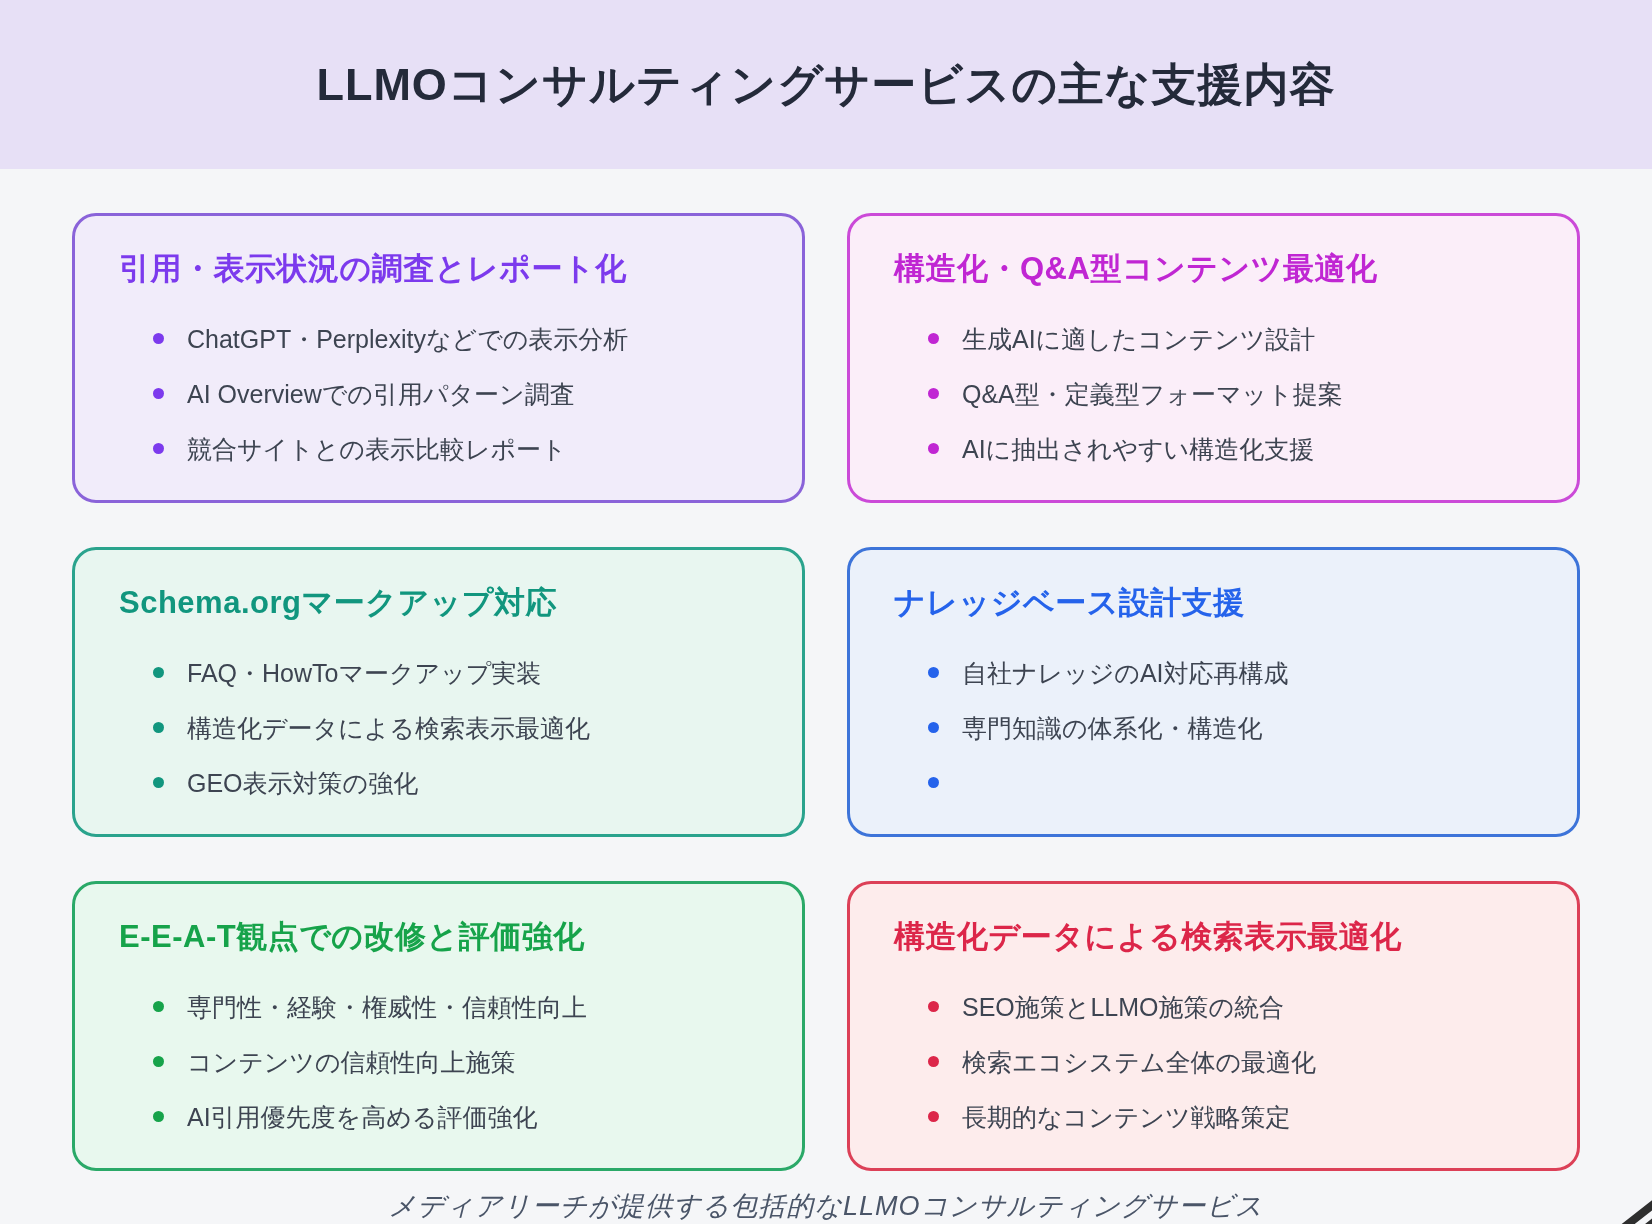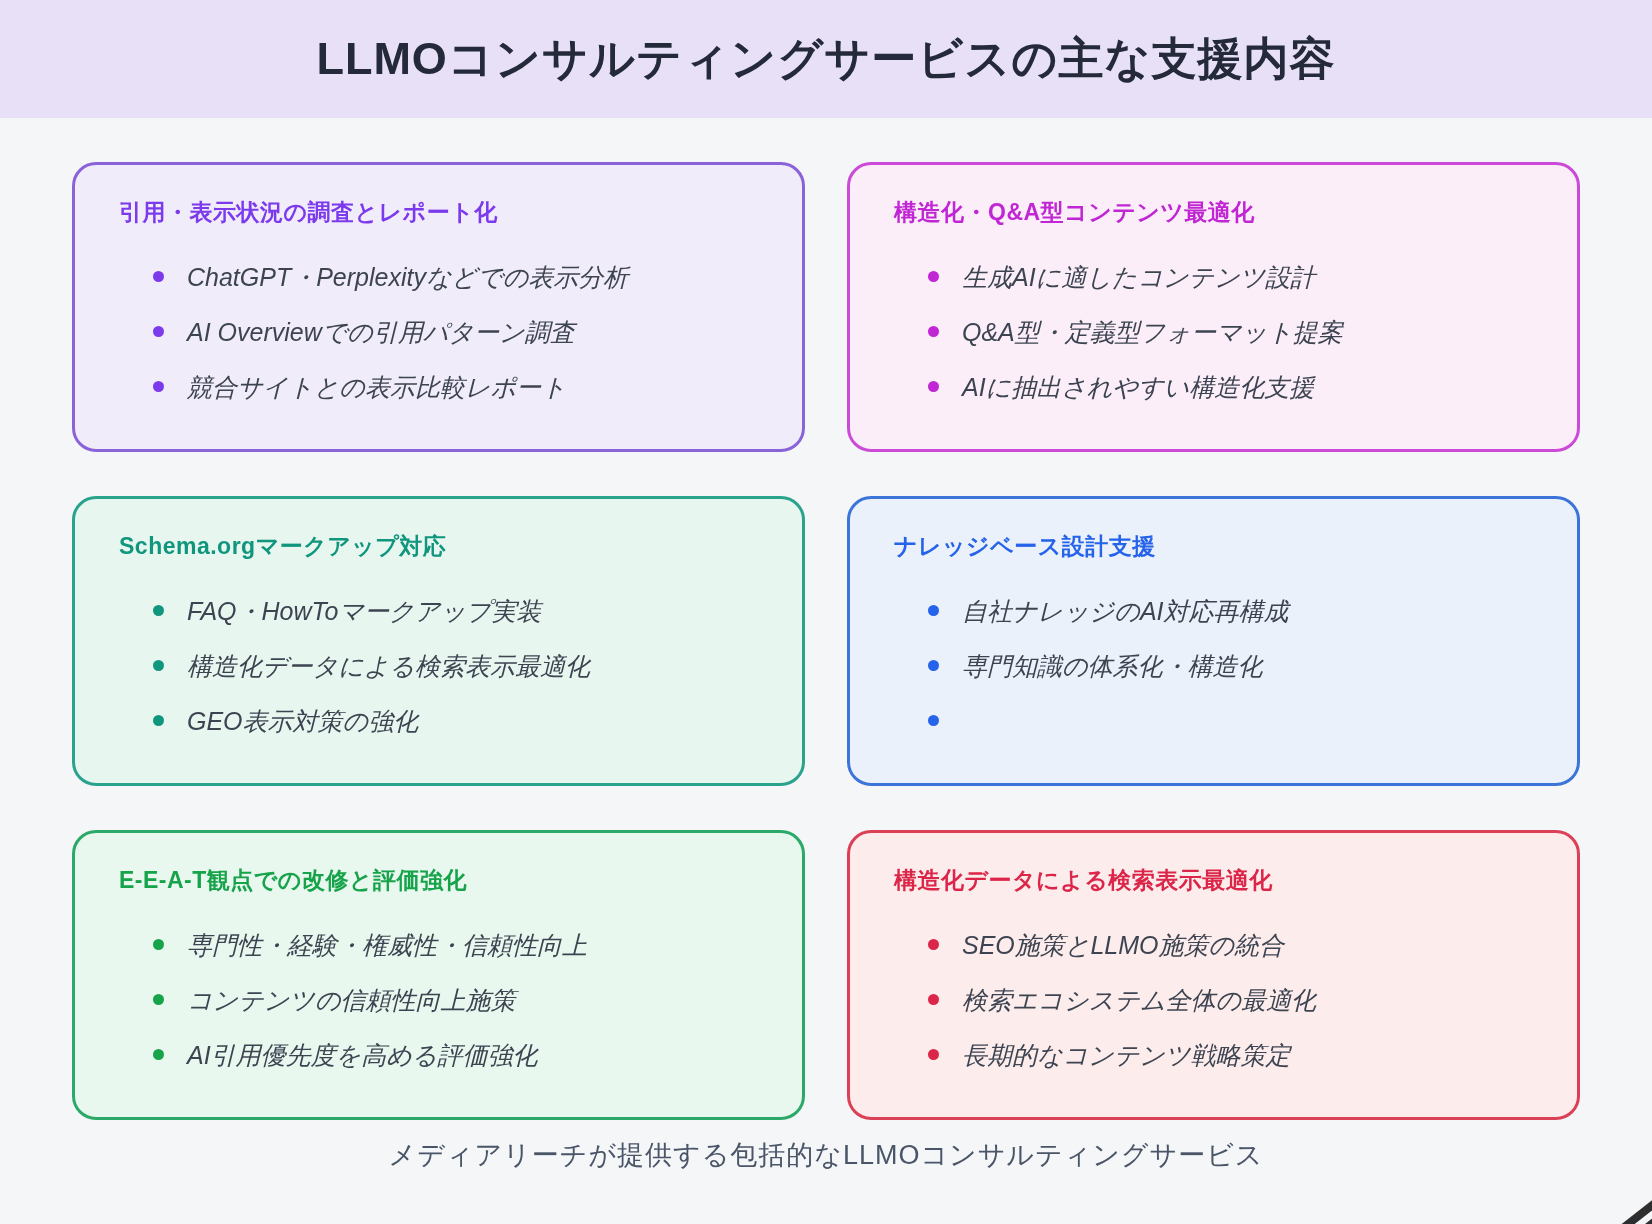--- a/index.html
+++ b/index.html
@@ -8,21 +8,21 @@
     background:#f5f6f8;
   }
   .canvas{
     position:relative;
     width:1652px;
     height:1224px;
     overflow:hidden;
     background:#f5f6f8;
   }
   .header{
-    height:118px;
+    height:169px;
     background:#e7e0f6;
     display:flex;
     align-items:center;
     justify-content:center;
   }
   .page-title{
     margin:0;
     font-size:45px;
     font-weight:800;
     color:#242a3a;
@@ -38,30 +38,29 @@
   .card{
     box-sizing:border-box;
     height:290px;
     background:var(--bg);
     border:3px solid var(--border);
     border-radius:24px;
     padding:32px 44px 0 44px;
   }
   .card-title{
     margin:0 0 34px 0;
-    font-size:23px;
+    font-size:31px;
     font-weight:800;
     color:var(--accent);
     letter-spacing:0.5px;
   }
   ul.bullets{
     list-style:none;
     margin:0;
     padding:0 0 0 34px;
-    font-style:italic;
   }
   .bullet{
     position:relative;
     padding-left:34px;
     margin-bottom:25px;
     font-size:25px;
     line-height:1.2;
     color:#3d4451;
   }
   .dot{
@@ -71,20 +70,21 @@
     width:11px;
     height:11px;
     border-radius:50%;
     background:var(--accent);
   }
   .footer{
     margin-top:17px;
     text-align:center;
   }
   .footer-caption{
+    font-style:italic;
     font-size:27px;
     color:#4a5568;
     letter-spacing:1px;
   }
   .corner-mark{
     position:absolute;
     right:-14px;
     bottom:-10px;
     width:58px;
     height:46px;

